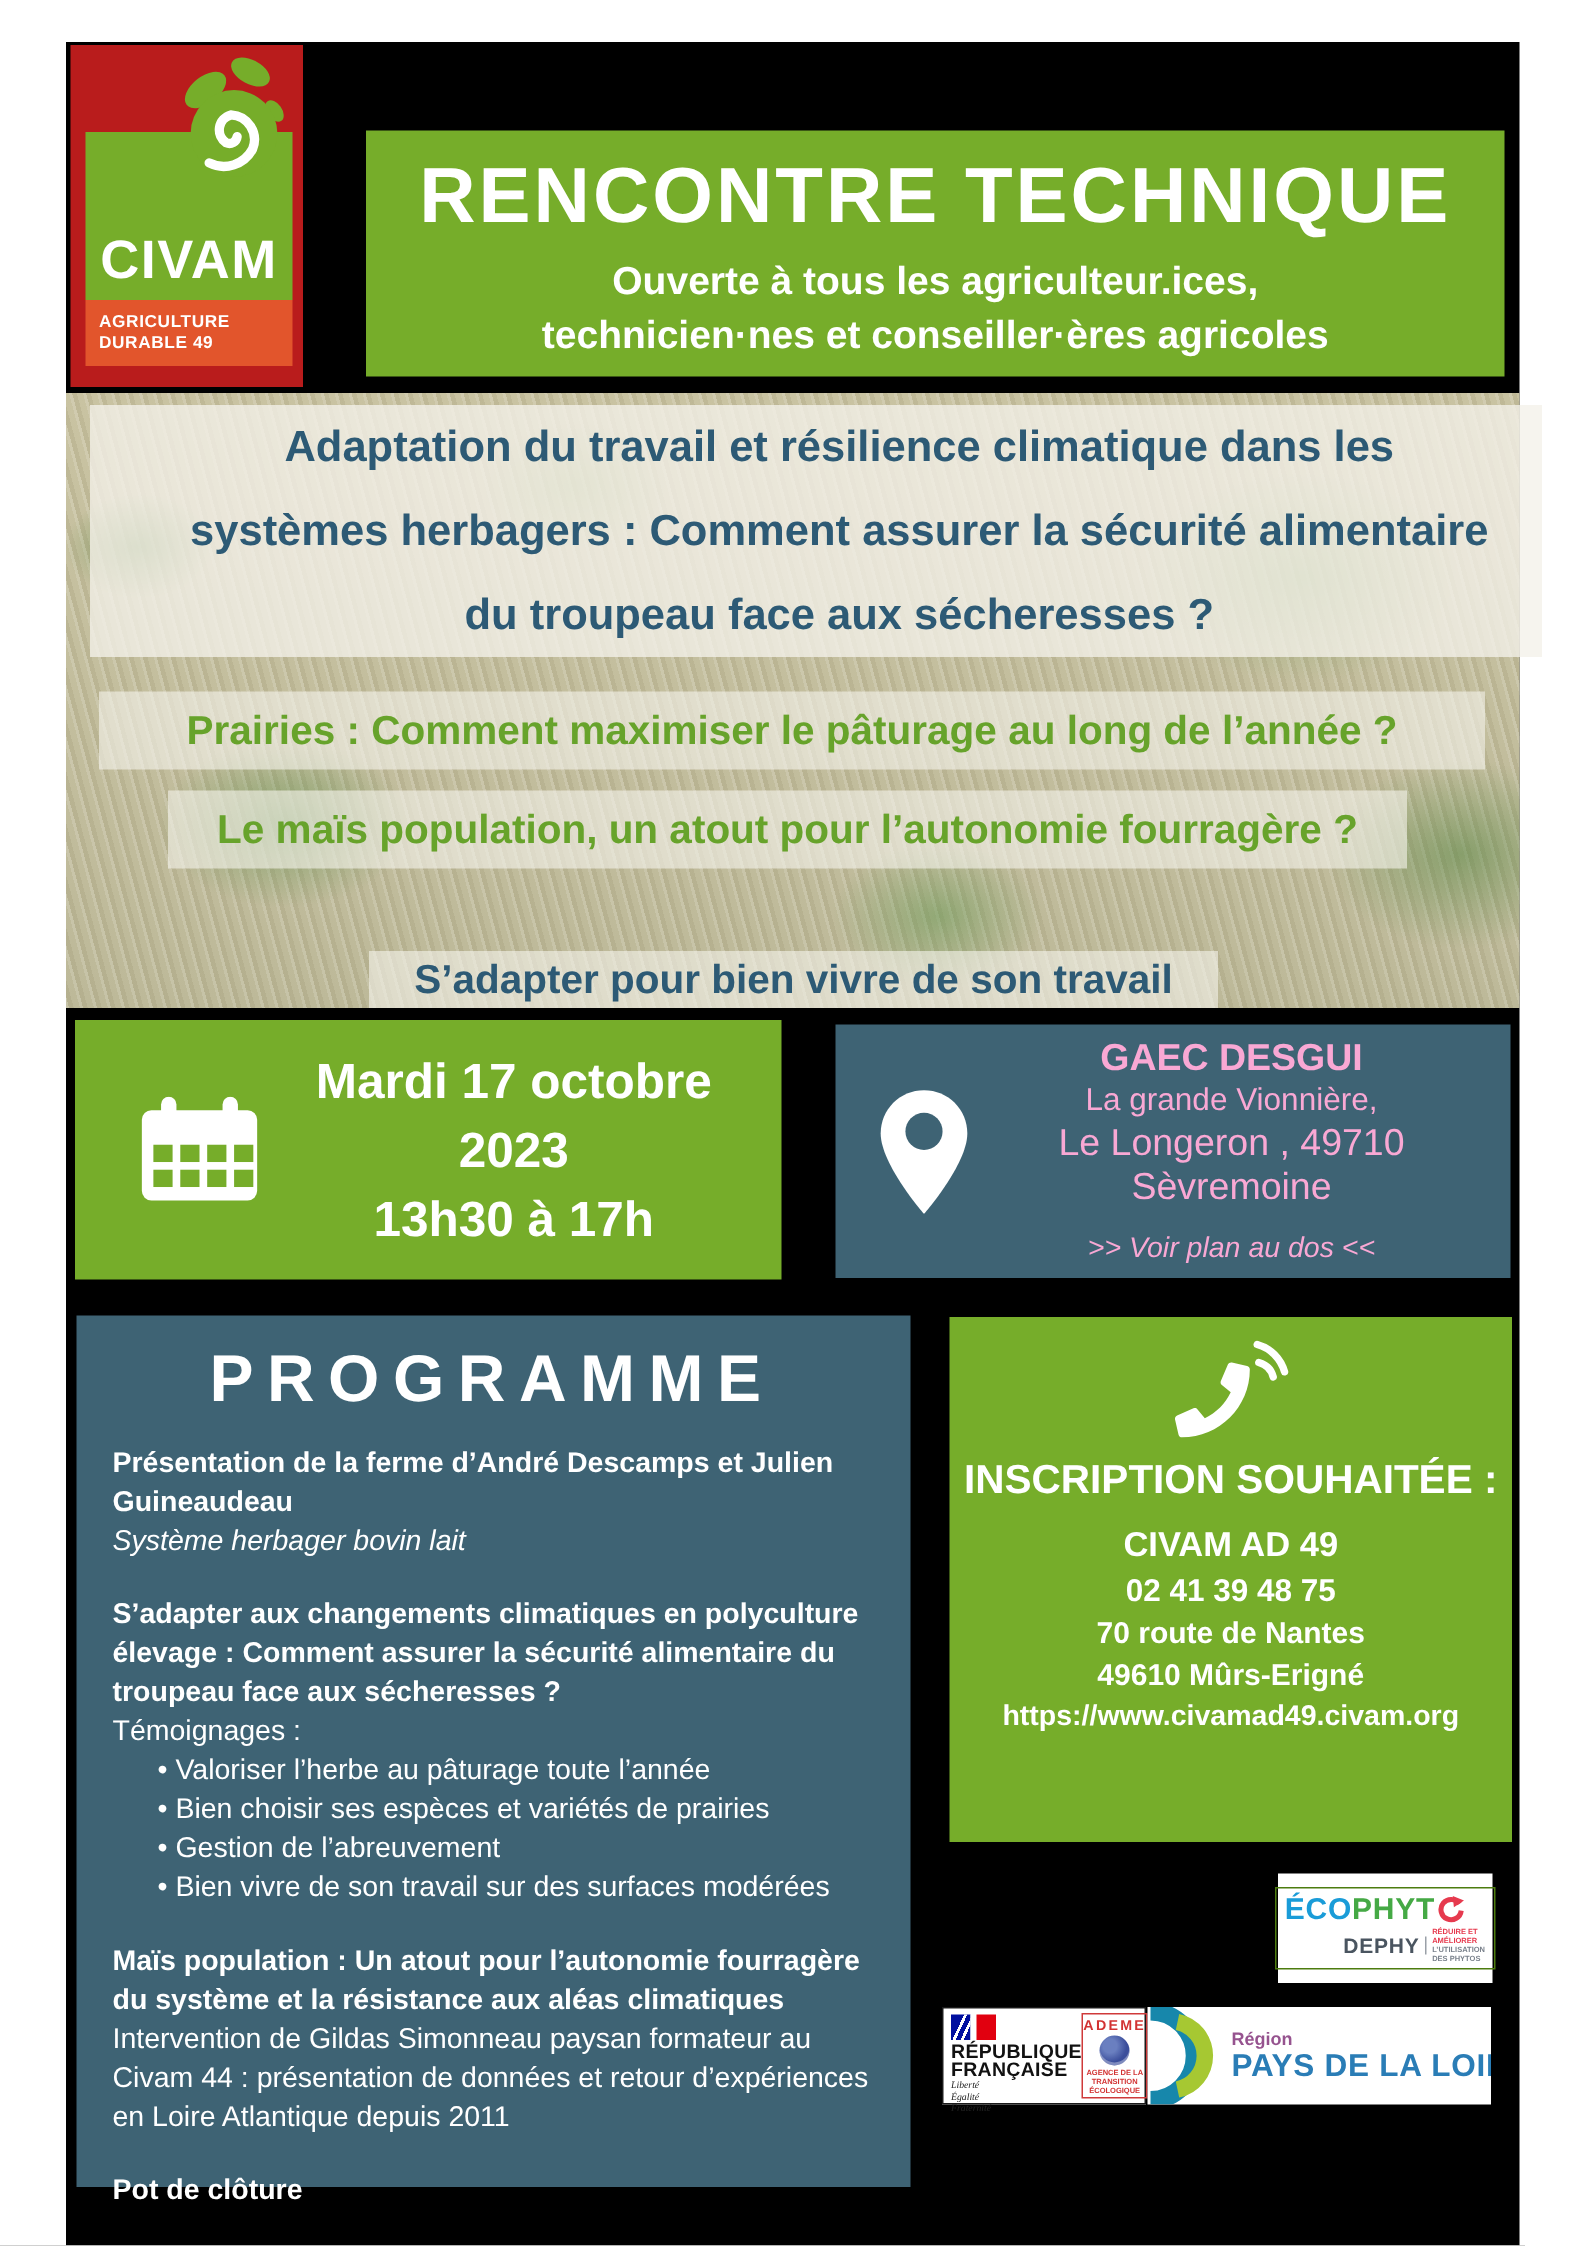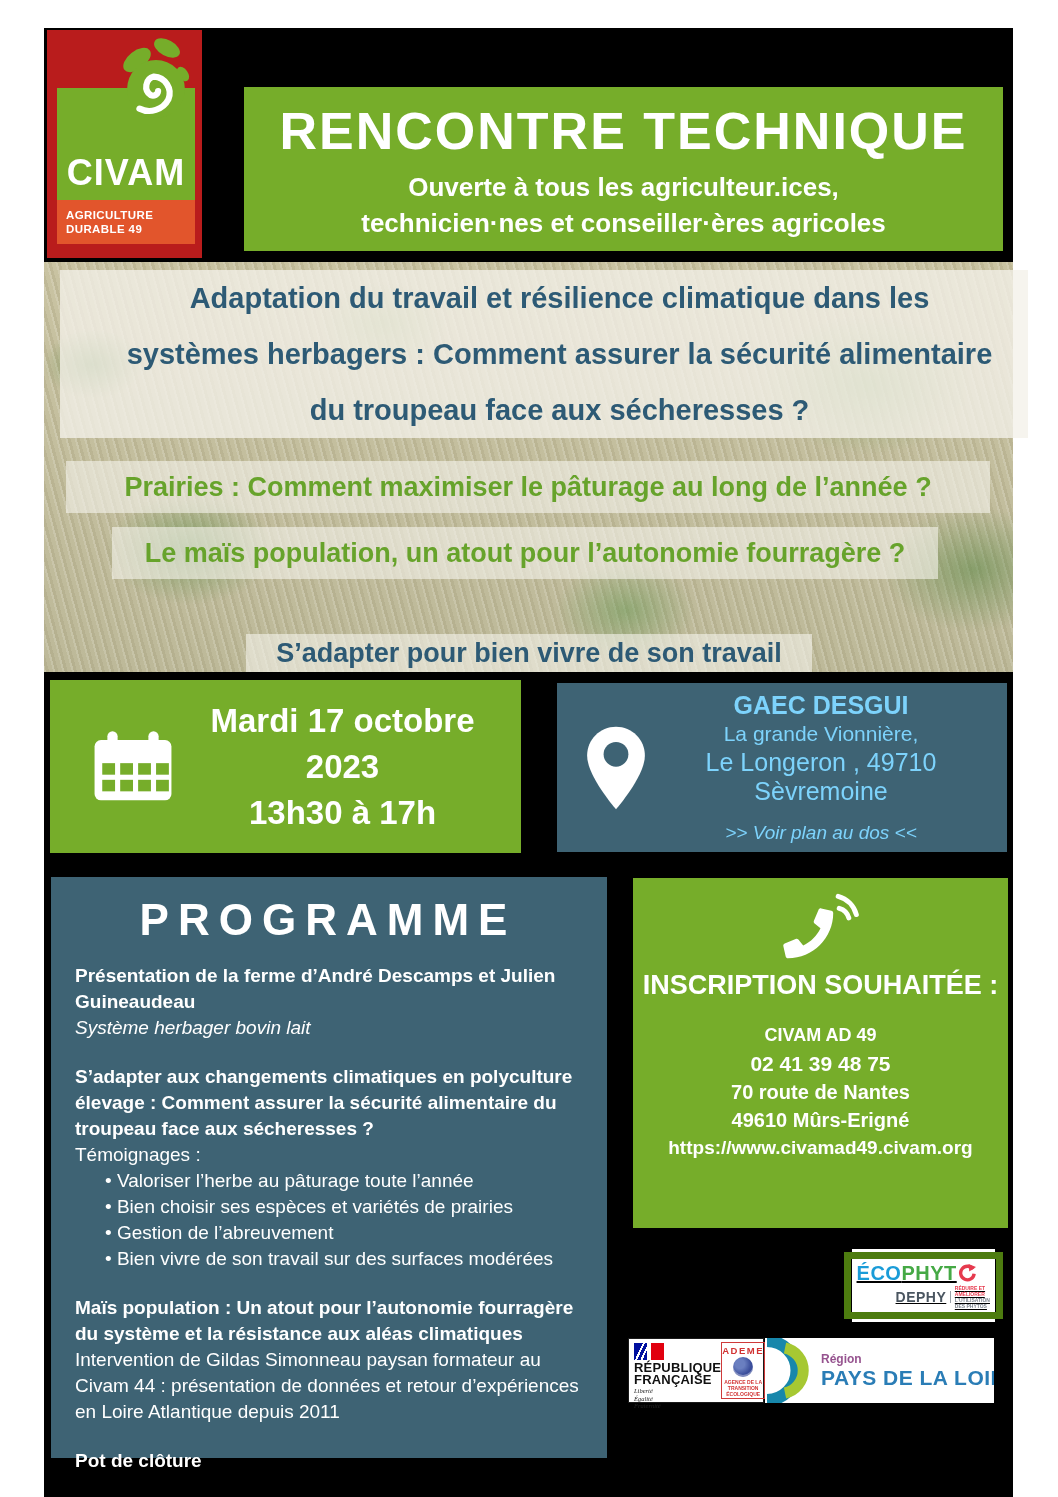--- a/index.html
+++ b/index.html
@@ -49,21 +49,21 @@
 
   
   .when-box{position:absolute;left:50px;top:680px;width:471px;height:173px;background:#76ad2a;
             display:flex;align-items:center;}
   .when-icon{margin-left:42px;flex:0 0 auto;}
   .when-text{flex:1;text-align:center;color:#ffffff;font-size:33px;font-weight:800;line-height:46px;
              padding-right:10px;}
   .where-box{position:absolute;left:557px;top:683px;width:450px;height:169px;background:#3e6374;
              display:flex;align-items:center;}
   .where-icon{margin-left:26px;flex:0 0 auto;}
-  .where-text{flex:1;text-align:center;color:#7dd3fc;padding-right:14px;}
+  .where-text{flex:1;text-align:center;color:#f9a8d4;padding-right:14px;}
   .where-name{font-size:25px;font-weight:800;}
   .where-a1{font-size:21px;margin-top:2px;}
   .where-a2{font-size:25px;margin-top:2px;}
   .where-note{font-size:19px;font-style:italic;margin-top:16px;}
 
   
   .prog-box{position:absolute;left:51px;top:877px;width:556px;height:581px;background:#3e6374;
             box-sizing:border-box;padding:16px 26px 0 24px;color:#ffffff;}
   .prog-title{text-align:center;font-size:44px;font-weight:800;letter-spacing:9px;margin:2px 0 18px 0;}
   .prog-box .head{font-size:19px;font-weight:800;line-height:26px;}
@@ -72,30 +72,30 @@
   .prog-sec{margin-bottom:23px;}
   .prog-bullets{margin:0;padding:0 0 0 30px;list-style:none;}
   .prog-bullets li{font-size:19px;line-height:26px;}
   .prog-bullets li::before{content:"• ";}
 
   
   .insc-box{position:absolute;left:633px;top:878px;width:375px;height:350px;background:#76ad2a;
             color:#ffffff;text-align:center;}
   .insc-icon{margin-top:14px;}
   .insc-title{font-size:27px;font-weight:700;margin-top:6px;}
-  .insc-org{font-size:18px;font-weight:700;margin-top:24px;}
+  .insc-org{font-size:23px;font-weight:700;margin-top:14px;}
   .insc-phone{font-size:21px;font-weight:700;margin-top:6px;}
   .insc-email{font-size:21px;font-weight:700;margin-top:30px;}
   .insc-a1,.insc-a2{font-size:20px;font-weight:700;margin-top:5px;}
   .insc-url{font-size:19px;font-weight:700;margin-top:5px;}
 
   
   .eco-box{position:absolute;left:852px;top:1249px;width:143px;height:73px;background:#ffffff;
            display:flex;flex-direction:column;align-items:center;justify-content:center;}
-  .eco-frame{border:7px solid #4d7c0f;padding:4px 6px 3px 6px;text-decoration:underline;}
+  .eco-frame{border:1px solid #4d7c0f;padding:4px 6px 3px 6px;}
   .eco-row1{display:flex;align-items:center;font-size:20px;font-weight:800;letter-spacing:.5px;line-height:20px;}
   .eco-blue{color:#1a9cd8;} .eco-green{color:#45a945;}
   .eco-row2{display:flex;align-items:center;margin-top:2px;margin-left:39px;}
   .eco-dephy{color:#4a5560;font-size:14px;font-weight:800;letter-spacing:.5px;}
   .eco-div{width:1px;height:12px;background:#9aa0a8;margin:0 4px;}
   .eco-tag{font-size:5px;line-height:6px;text-align:left;}
   .eco-tag .t1{color:#e63a4e;font-weight:700;} .eco-tag .t2{color:#7a828c;font-weight:700;}
 
   .rf-box{position:absolute;left:628px;top:1338px;width:136px;height:65px;background:#ffffff;
           border:1px solid #1a1a1a;box-sizing:border-box;display:flex;}

